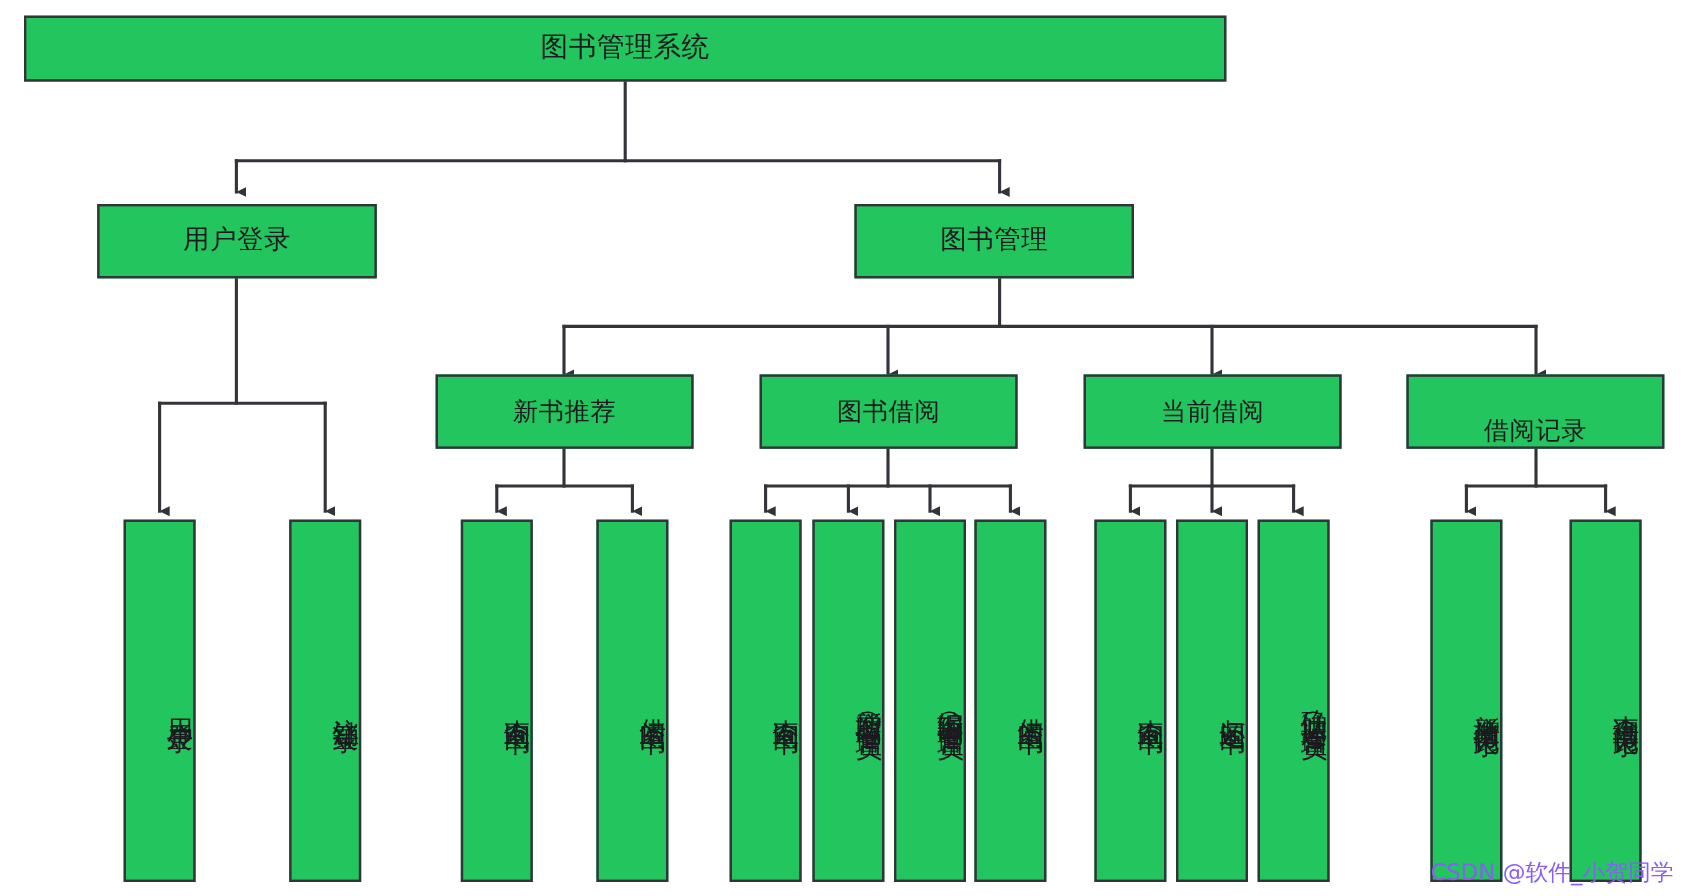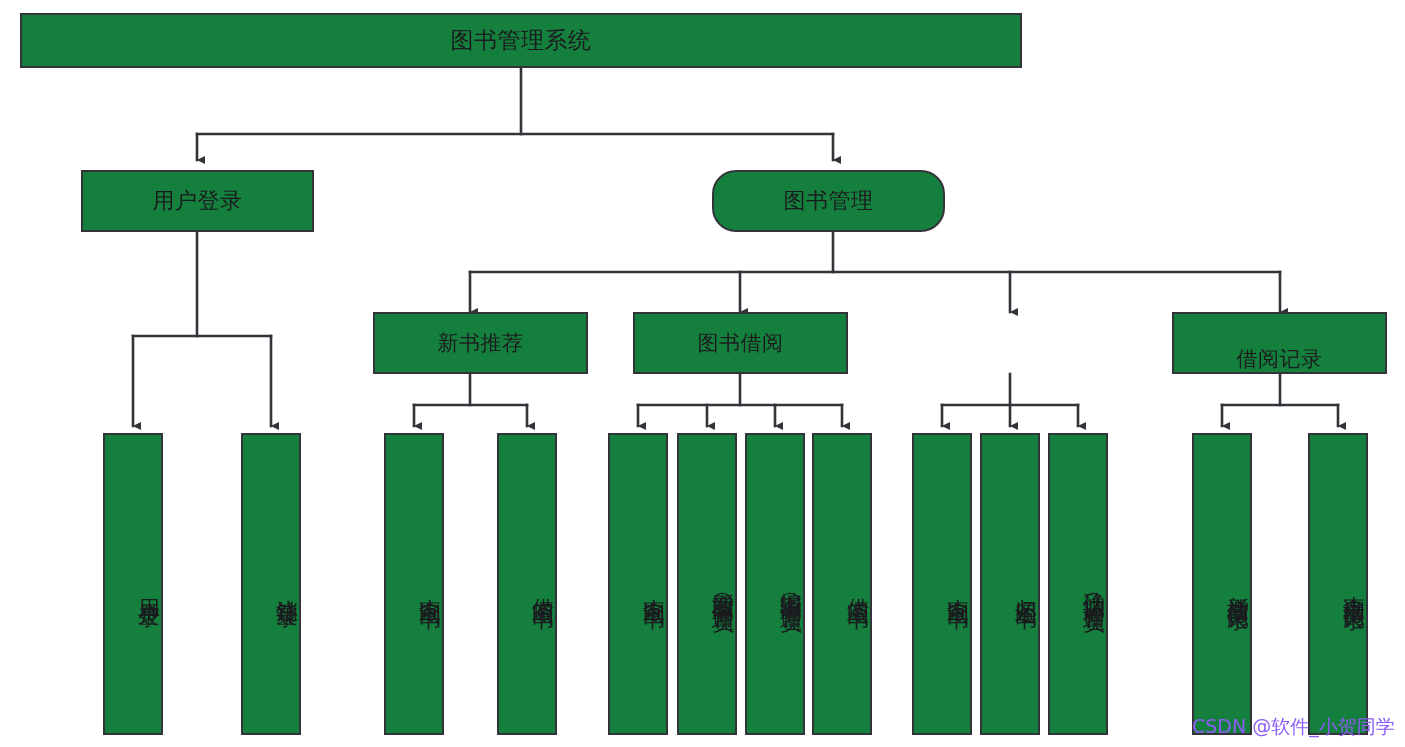--- a/index.html
+++ b/index.html
@@ -22,21 +22,21 @@
     position: absolute;
     left: 0;
     top: 0;
     width: 1405px;
     height: 747px;
     pointer-events: none;
   }
   .node {
     position: absolute;
     box-sizing: border-box;
-    background: #15803d;
+    background: #22c55e;
     border: 2px solid #33333a;
     display: flex;
     align-items: center;
     justify-content: center;
     color: #1b1b1f;
     letter-spacing: 0.5px;
   }
   .node .label {
     display: block;
     text-align: center;
@@ -128,32 +128,35 @@
   </svg>
 
   <div class="node h-root" style="left:20px; top:13px; width:1002px; height:55px;">
     <span class="label">图书管理系统</span>
   </div>
 
   <div class="node h-l2" style="left:81px; top:170px; width:233px; height:62px;">
     <span class="label">用户登录</span>
   </div>
 
-  <div class="node h-l2" style="left:712px; top:170px; width:233px; height:62px;border-radius:24px;">
+  <div class="node h-l2" style="left:712px; top:170px; width:233px; height:62px;">
     <span class="label">图书管理</span>
   </div>
 
-  <div class="node h-l3" style="left:363px; top:312px; width:215px; height:62px;margin-left:10px;">
+  <div class="node h-l3" style="left:363px; top:312px; width:215px; height:62px;">
     <span class="label">新书推荐</span>
   </div>
 
   <div class="node h-l3" style="left:633px; top:312px; width:215px; height:62px;align-items:center;">
     <span class="label">图书借阅</span>
   </div>
 
+  <div class="node h-l3" style="left:903px; top:312px; width:215px; height:62px;">
+    <span class="label">当前借阅</span>
+  </div>
 
   <div class="node h-l3" style="left:1172px; top:312px; width:215px; height:62px;align-items:flex-end;">
     <span class="label">借阅记录</span>
   </div>
 
   <div class="node v-leaf" style="left:103px; top:433px; width:60px; height:302px;">
     <span class="label">用户登录</span>
   </div>
 
   <div class="node v-leaf" style="left:241px; top:433px; width:60px; height:302px;">

